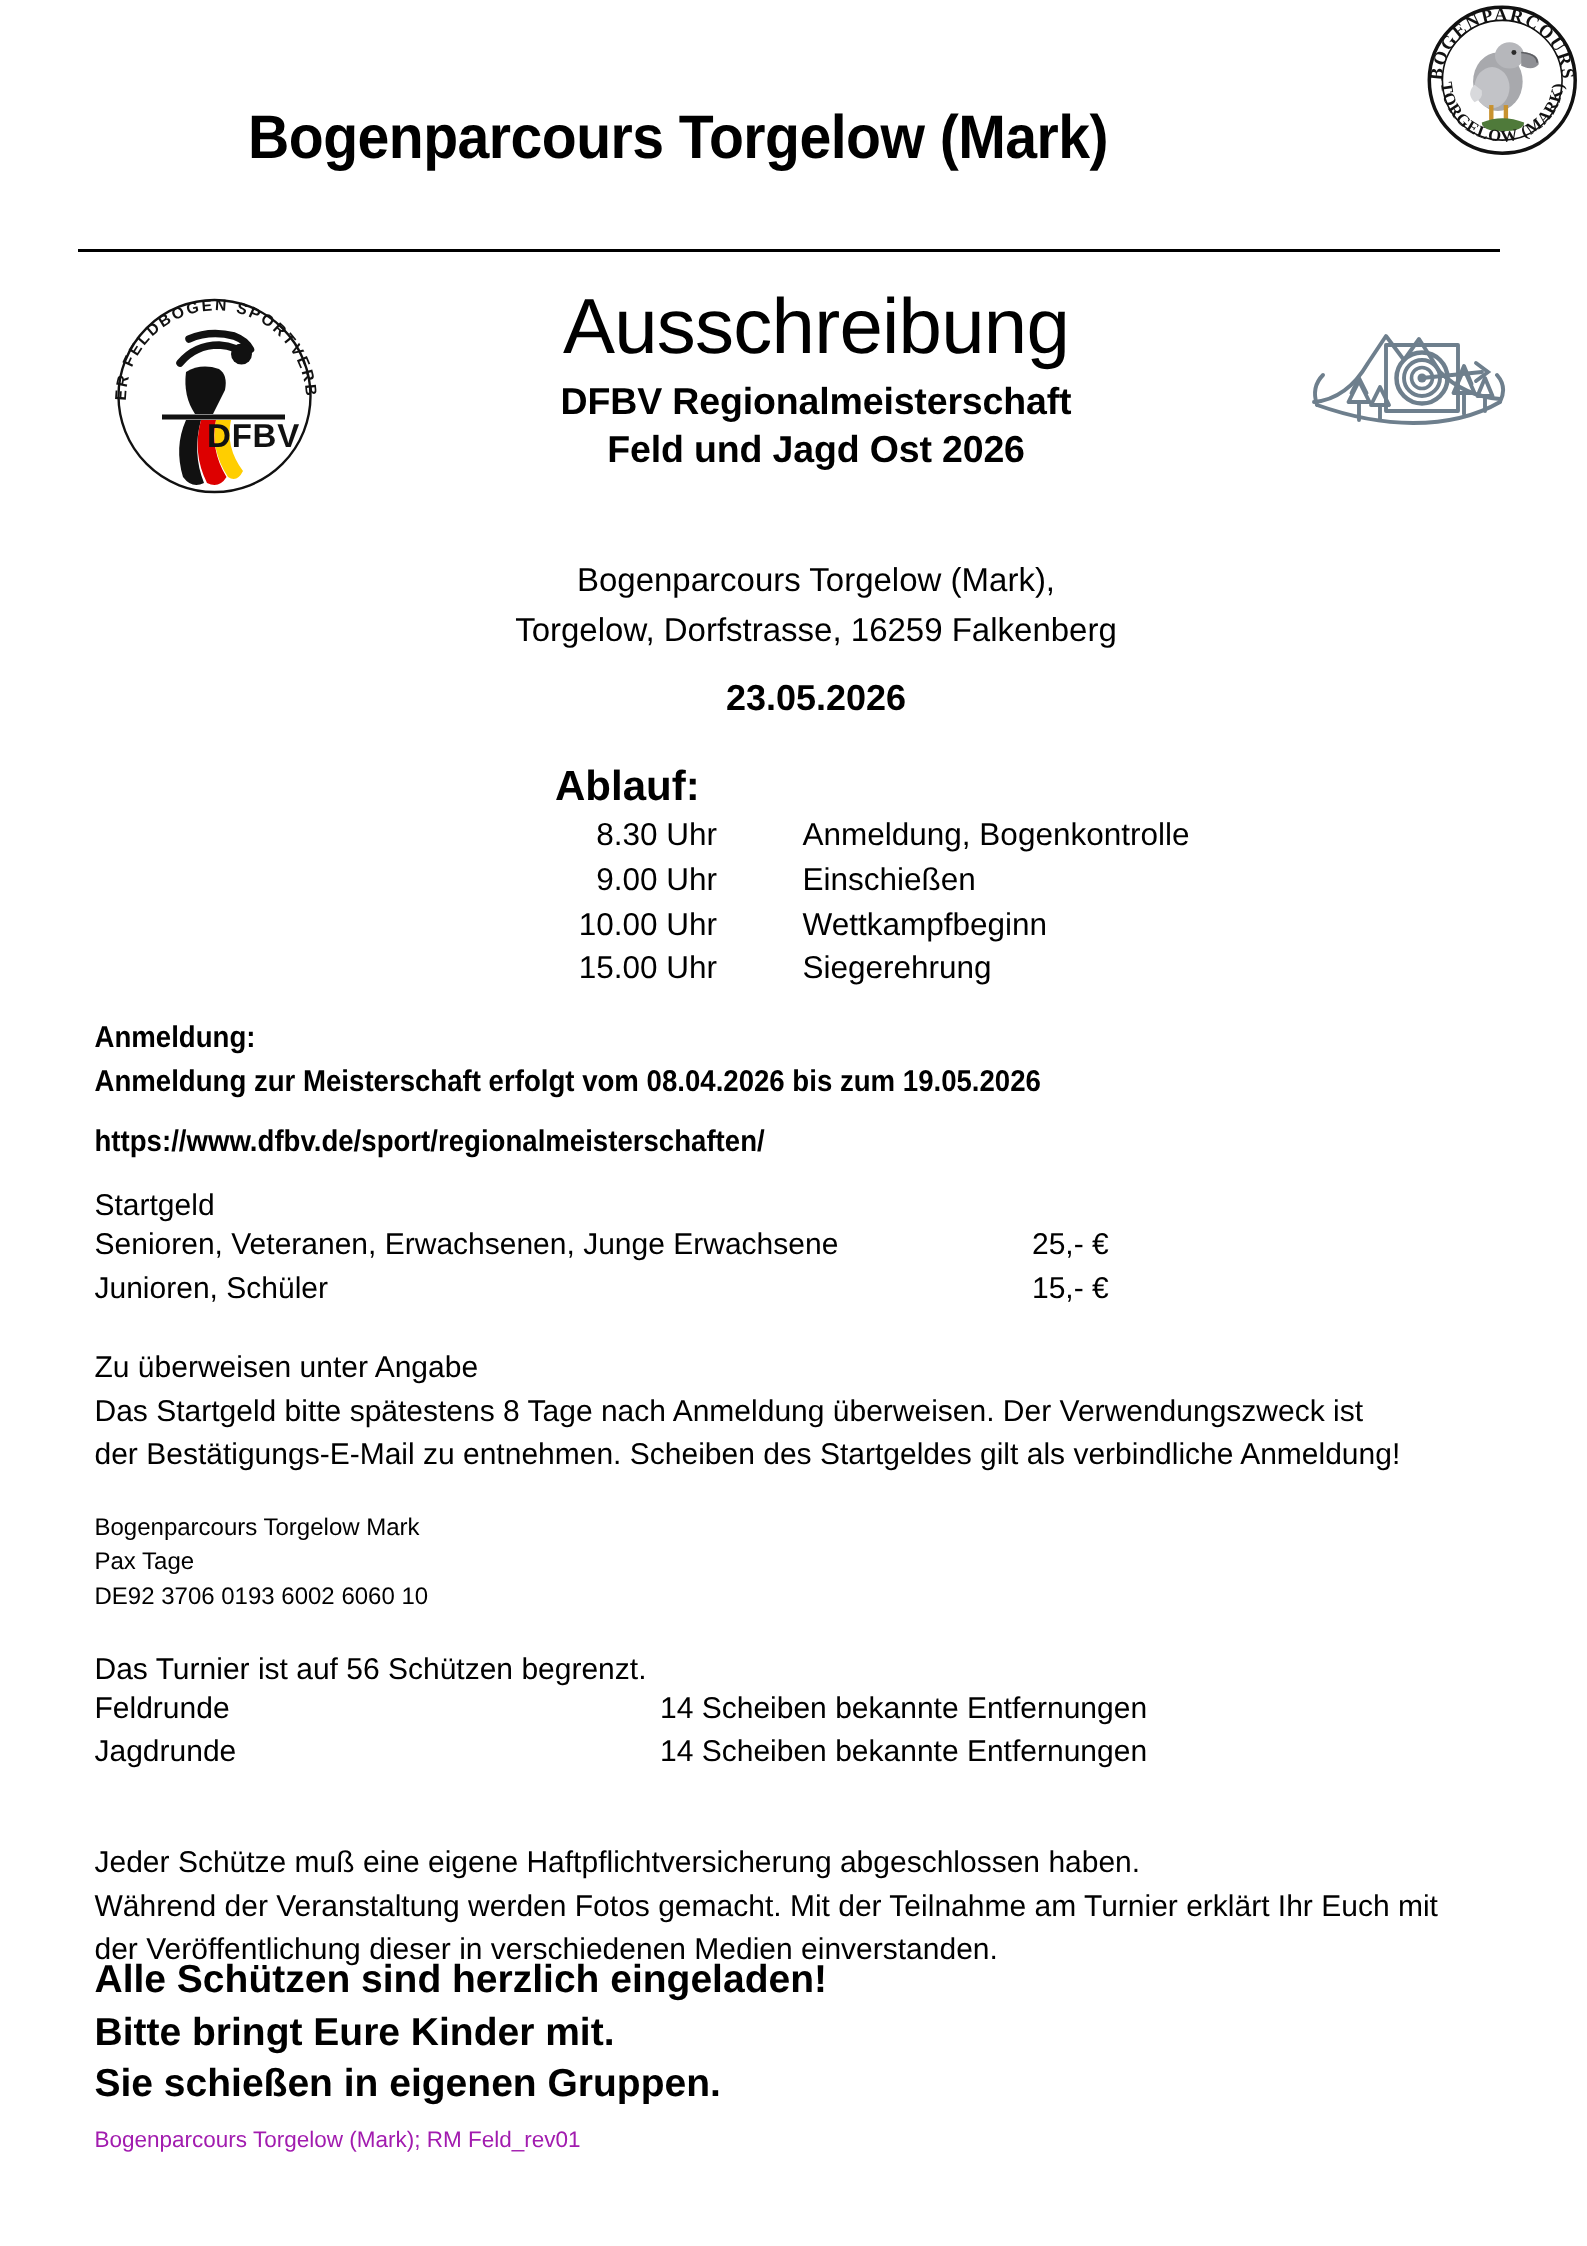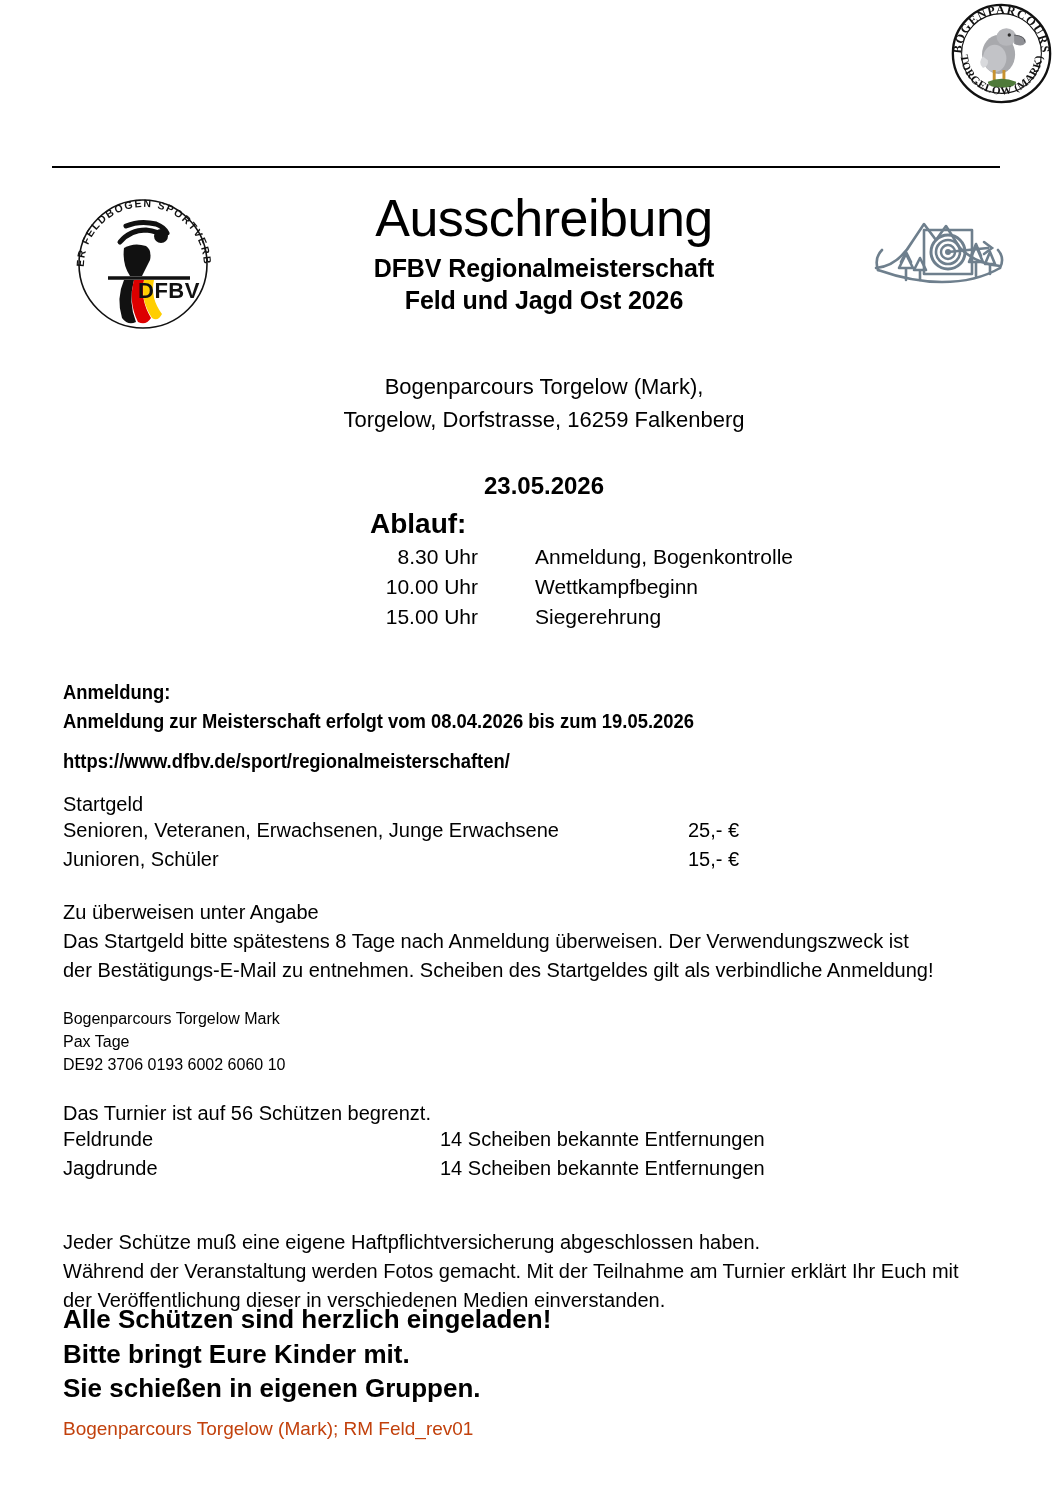--- a/index.html
+++ b/index.html
@@ -110,21 +110,20 @@
     line-height: 1.48;
   }
   .event-date {
     position: absolute;
     left: 229px;
     top: 452px;
     width: 630px;
     text-align: center;
     font-size: 24px;
     font-weight: bold;
-    margin-top: 20px;
   }
 
   
   .ablauf {
     position: absolute;
     left: 370px;
     top: 508px;
     width: 520px;
     font-size: 21px;
   }
@@ -185,32 +184,35 @@
     top: 1302px;
     font-size: 26px;
     font-weight: bold;
     line-height: 1.33;
   }
 
   .footer {
     position: absolute;
     left: 63px;
     top: 1418px;
-    font-size: 19px;
-    color: #c2410c;
+    font-size: 15px;
+    color: #a21caf;
     text-align: right;
   }
 
   .line { display: block; }
 </style>
 </head>
 <body>
 
 <div class="page">
 
+  <div class="header">
+    <div class="header-title">Bogenparcours Torgelow (Mark)</div>
+  </div>
 
   <div class="seal-logo">
     <svg viewBox="0 0 110 110" width="107" height="107" aria-hidden="true">
       <defs>
         <path id="arcTop" d="M 14,55 A 41,41 0 0 1 96,55"></path>
         <path id="arcBot" d="M 13,55 A 42,42 0 0 0 97,55"></path>
       </defs>
       <circle cx="55" cy="55" r="50" fill="#ffffff" stroke="#111111" stroke-width="2.4"></circle>
       <circle cx="55" cy="55" r="41" fill="none" stroke="#111111" stroke-width="1.1"></circle>
 
@@ -300,20 +302,24 @@
   <div class="event-date">23.05.2026</div>
 
   <div class="ablauf">
     <div class="ablauf-heading">Ablauf:</div>
 
     <div class="ablauf-row">
       <span class="ablauf-time">8.30 Uhr</span>
       <span class="ablauf-desc">Anmeldung, Bogenkontrolle</span>
     </div>
     <div class="ablauf-row">
+      <span class="ablauf-time">9.00 Uhr</span>
+      <span class="ablauf-desc">Einschießen</span>
+    </div>
+    <div class="ablauf-row">
       <span class="ablauf-time">10.00 Uhr</span>
       <span class="ablauf-desc">Wettkampfbeginn</span>
     </div>
     <div class="ablauf-row">
       <span class="ablauf-time">15.00 Uhr</span>
       <span class="ablauf-desc">Siegerehrung</span>
     </div>
   </div>
 
   <div class="body-text anmeldung-block">

